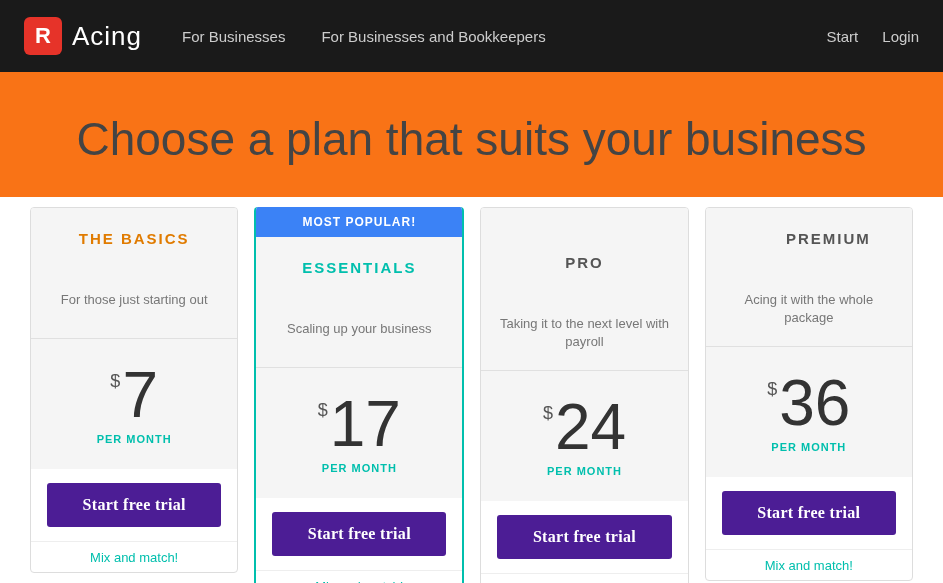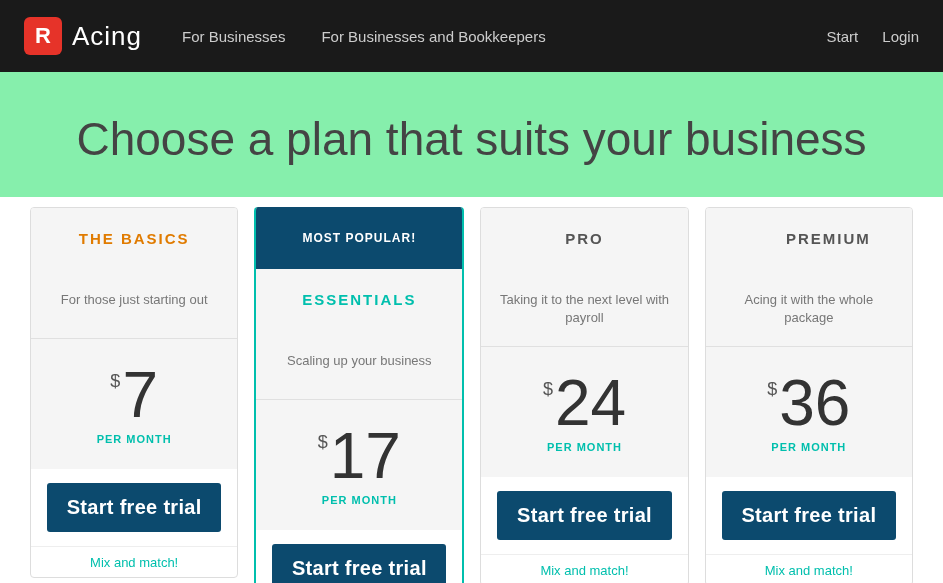--- a/index.html
+++ b/index.html
@@ -54,21 +54,21 @@
       align-items: center;
       gap: 24px;
       margin-left: auto;
     }
     .nav-right .nav-link { margin-right: 0; }
 
     
     .hero {
       text-align: center;
       padding: 40px 20px 30px;
-      background: #86efac;
+      background: #f97316;
     }
     .hero-title {
       font-size: 46px;
       font-weight: 300;
       color: #444;
       line-height: 1.2;
     }
 
     
     .plans-section {
@@ -92,27 +92,27 @@
       background: #fff;
       display: flex;
       flex-direction: column;
     }
     .plan-card.popular {
       border: 2px solid #00bfad;
       border-top: none;
     }
 
     .popular-badge {
-      background: #0c4a6e;
+      background: #3b82f6;
       color: #fff;
       text-align: center;
       font-size: 12px;
       font-weight: 700;
       letter-spacing: 1px;
-      padding: 24px 0;
+      padding: 8px 0;
     }
 
     .plan-header {
       background: #f5f5f5;
       padding: 22px 16px 18px;
       text-align: center;
       min-height: 130px;
       display: flex;
       flex-direction: column;
       align-items: center;
@@ -121,21 +121,21 @@
     }
 
     .plan-name {
       font-size: 15px;
       font-weight: 700;
       letter-spacing: 2px;
       margin-bottom: 10px;
     }
     .plan-name.basics { color: #e07b00; }
     .plan-name.essentials { color: #00bfad; }
-    .plan-name.pro { color: #555; }
+    .plan-name.pro { color: #555; margin-top: 24px; }
     .plan-name.premium { color: #555; margin-left: 39px; }
 
     .plan-tagline {
       font-size: 13px;
       color: #777;
       line-height: 1.4;
       text-align: center;
     }
 
     .plan-pricing {
@@ -168,29 +168,30 @@
       margin-top: 6px;
       font-weight: 600;
     }
 
     .plan-cta {
       padding: 14px 16px;
       background: #fff;
     }
     .btn-trial {
       width: 100%;
-      background: #0c4a6e;
+      background: #4c1d95;
       color: #fff;
       border: none;
       border-radius: 3px;
       padding: 13px 10px;
-      font-size: 20px;
+      font-size: 16px;
       font-weight: 700;
       cursor: pointer;
       letter-spacing: 0.3px;
+      font-family: Liberation Serif, serif;
     }
 
     .plan-mix {
       padding: 6px 16px;
       text-align: center;
       border-top: 1px solid #eee;
     }
     .mix-link {
       color: #00bfad;
       font-size: 13px;

